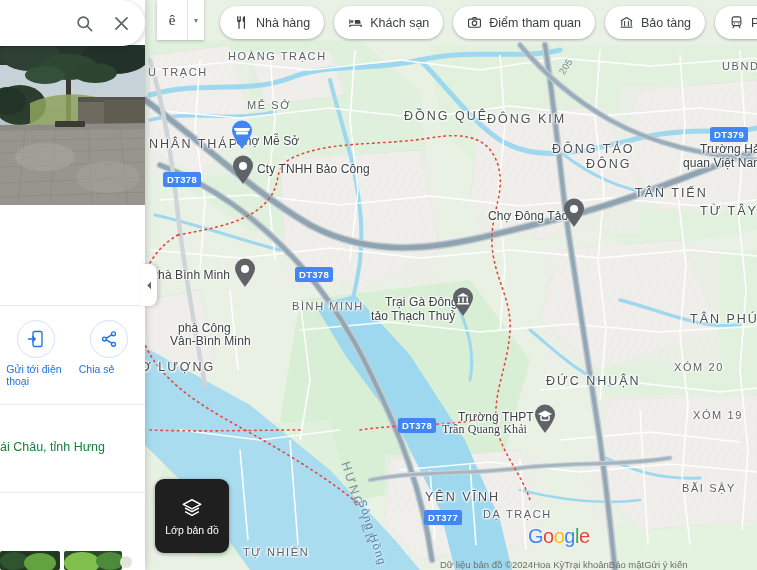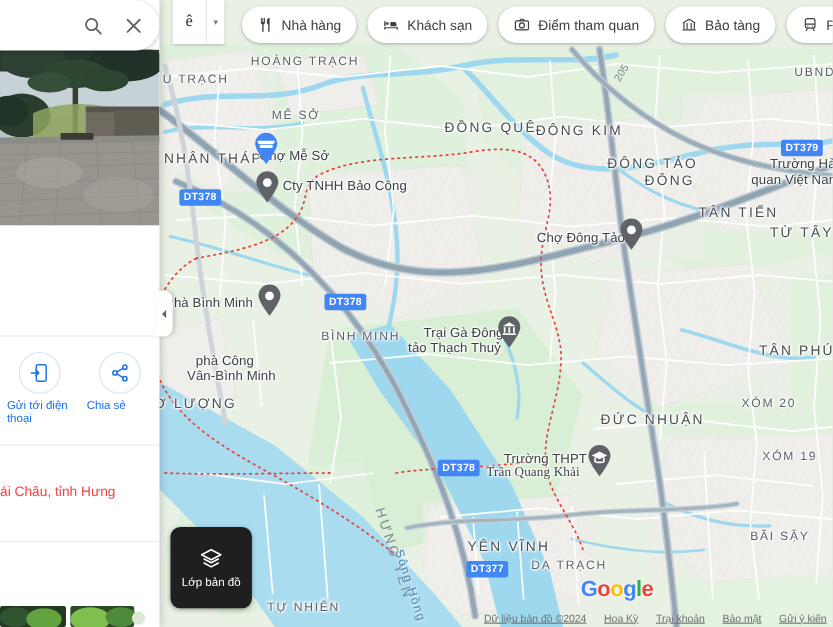--- a/index.html
+++ b/index.html
@@ -92,21 +92,21 @@
   }
   .action { width: 60px; cursor: pointer; }
   .action .circ {
     width: 38px; height: 38px; border-radius: 50%; border: 1px solid #d2e3fc;
     margin: 0 auto 5px; display: flex; align-items: center; justify-content: center;
   }
   .action .lab { font-size: 10.5px; color: #1a73e8; line-height: 12px; }
 
   #addr {
     position: absolute; top: 440px; left: 0; width: 160px;
-    font-size: 12.5px; color: #ef4444; padding-left: 0;
+    font-size: 12.5px; color: #15803d; padding-left: 0;
   }
   #addr-div { position: absolute; top: 492px; left: 0; width: 145px; height: 1px; background: #e8eaed; }
   #thumbstrip { position: absolute; top: 545px; left: 0; width: 145px; height: 25px; overflow: hidden; }
 
   
   #collapse {
     position: absolute; left: 141px; top: 264px; width: 16px; height: 42px;
     background: #fff; border-radius: 0 8px 8px 0;
     box-shadow: 2px 0 4px rgba(0,0,0,.18);
     display: flex; align-items: center; justify-content: center; cursor: pointer; z-index: 5;
@@ -117,31 +117,31 @@
     position: absolute; left: 155px; bottom: 17px; width: 74px; height: 74px;
     background: #1f1f1f; border-radius: 9px; cursor: pointer; z-index: 4;
     display: flex; flex-direction: column; align-items: center; justify-content: center;
     box-shadow: 0 1px 4px rgba(0,0,0,.35); color: #fff;
   }
   #layers .llab { font-size: 10.5px; margin-top: 5px; text-align: center; }
 
   
   #glogo {
     position: absolute; left: 528px; bottom: 22px; z-index: 4;
-    font-family: "Liberation Sans", sans-serif; font-size: 20px; font-weight: 700;
+    font-family: "Liberation Sans", sans-serif; font-size: 20px; font-weight: 400;
     letter-spacing: -.5px; text-shadow: 0 0 3px rgba(255,255,255,.9);
   }
   #glogo span:nth-child(1){color:#4285F4;} #glogo span:nth-child(2){color:#EA4335;}
   #glogo span:nth-child(3){color:#FBBC05;} #glogo span:nth-child(4){color:#4285F4;}
   #glogo span:nth-child(5){color:#34A853;} #glogo span:nth-child(6){color:#EA4335;}
 
   #footer {
     position: absolute; left: 440px; bottom: 0; height: 16px; z-index: 4;
-    display: flex; align-items: center; gap: 16px;
-    font-size: 9.5px; color: #6e6e6e; white-space: nowrap; text-decoration: underline;
+    display: flex; align-items: flex-end; 
+    font-size: 9.5px; color: #6e6e6e; white-space: nowrap;
   }
   #footer span { cursor: pointer; }
   #footer span.static { cursor: default; }
 </style>
 </head>
 <body>
 
 <div id="app">
 
   <div id="map-canvas">

